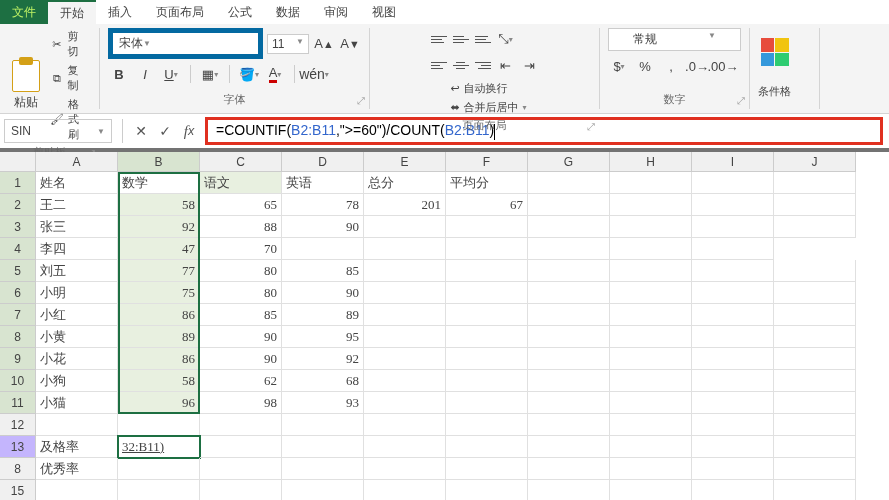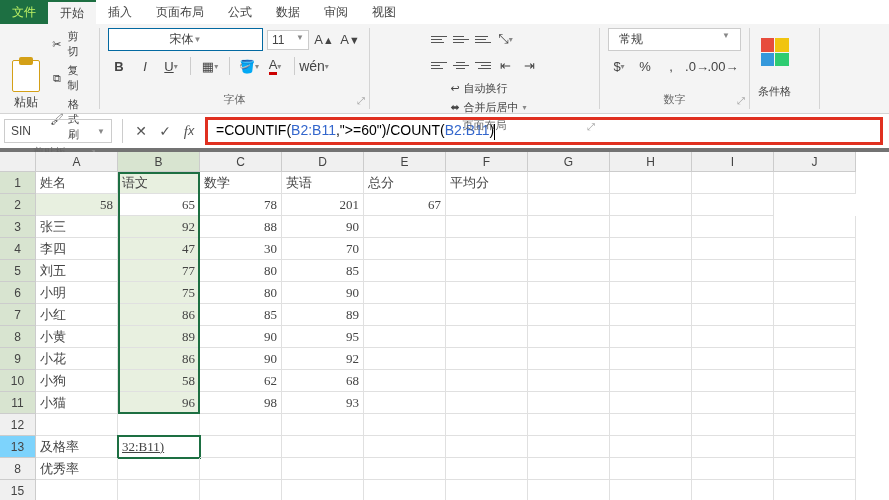--- a/index.html
+++ b/index.html
@@ -21,36 +21,36 @@
   .paste-btn { display: flex; flex-direction: column; align-items: center; gap: 2px; padding: 4px; }
   .paste-icon { width: 28px; height: 32px; background: #fff; border: 1px solid #d4a017; border-radius: 2px; position: relative; }
   .paste-icon::before { content: ""; position: absolute; top: -4px; left: 6px; width: 14px; height: 8px; background: #d4a017; border-radius: 2px; }
   .clip-actions { display: flex; flex-direction: column; gap: 2px; font-size: 11px; }
   .clip-item { display: flex; align-items: center; gap: 4px; padding: 1px 2px; }
   .clip-icon { width: 14px; height: 14px; display: inline-flex; align-items: center; justify-content: center; }
   
   .font-group { width: 270px; }
   .font-group .group-body { flex-direction: column; align-items: stretch; gap: 4px; }
   .font-row { display: flex; gap: 4px; align-items: center; }
-  .font-name { flex: 1; border: 1px solid #0369a1; background: #fff; padding: 2px 6px; font-size: 12px; display: flex; justify-content: center; align-items: center; }
+  .font-name { flex: 1; border: 5px solid #0369a1; background: #fff; padding: 2px 6px; font-size: 12px; display: flex; justify-content: flex-start; align-items: center; }
   .font-size { width: 42px; border: 1px solid #ccc; background: #fff; padding: 2px 4px; font-size: 12px; display: flex; justify-content: space-between; }
   .font-btn { width: 22px; height: 22px; display: inline-flex; align-items: center; justify-content: center; color: #444; font-size: 13px; }
   .dd { font-size: 8px; color: #888; }
   
   .align-group { width: 230px; }
   .align-group .group-body { flex-direction: column; gap: 4px; }
   .align-row { display: flex; gap: 2px; align-items: center; }
   .align-btn { width: 20px; height: 18px; display: flex; flex-direction: column; justify-content: center; gap: 2px; padding: 2px; }
   .align-btn span { height: 1px; background: #555; }
   .wrap-merge { display: flex; flex-direction: column; gap: 2px; font-size: 11px; margin-left: 8px; }
   .wrap-item { display: flex; gap: 4px; align-items: center; padding: 1px; }
   
   .number-group { width: 150px; }
   .number-group .group-body { flex-direction: column; align-items: stretch; gap: 4px; }
-  .number-format { border: 1px solid #ccc; background: #fff; padding: 2px 10px; display: flex; justify-content: space-between; font-size: 12px; }
+  .number-format { border: 1px solid #ccc; background: #fff; padding: 2px 24px; display: flex; justify-content: space-between; font-size: 12px; }
   
   .styles-group { width: 70px; }
   .styles-btn { display: flex; flex-direction: column; align-items: center; gap: 18px; }
   .cond-icon { width: 28px; height: 28px; display: grid; grid-template-columns: 1fr 1fr; gap: 1px; }
   .cond-icon div:nth-child(1){background:#e74c3c;} .cond-icon div:nth-child(2){background:#f1c40f;}
   .cond-icon div:nth-child(3){background:#3498db;} .cond-icon div:nth-child(4){background:#2ecc71;}
   
   .formula-bar { display: flex; height: 38px; align-items: center; border-bottom: 4px solid #737373; }
   .name-box { width: 108px; border: 1px solid #ccc; padding: 4px 6px; margin: 4px; font-size: 12px; display: flex; justify-content: space-between; align-items: center; }
   .fb-divider { width: 1px; height: 24px; background: #ccc; margin: 0 6px; }
@@ -68,21 +68,21 @@
   .col-h { width: 82px; background: #f0f0f0; border-right: 1px solid #ccc; border-bottom: 1px solid #ccc; text-align: center; font-size: 12px; line-height: 20px; color: #444; }
   .rows { }
   .row { display: flex; height: 22px; }
   .row-h { width: 36px; background: #f0f0f0; border-right: 1px solid #ccc; border-bottom: 1px solid #ccc; text-align: center; font-size: 12px; line-height: 22px; color: #444; }
   .cell { width: 82px; border-right: 1px solid #e0e0e0; border-bottom: 1px solid #e0e0e0; padding: 0 4px; font-size: 13px; line-height: 22px; font-family: SimSun, serif; }
   .cell.num { text-align: right; }
   .cell.sel { background: #e8f0e0; }
   .cell.active { outline: 2px solid #1d6f42; outline-offset: -1px; background: #fff; }
   .col-h.selh { background: #d8e4d0; }
   .row-h.selh { background: #d8e4d0; }
-  .row-h.active-h { background: #7dd3fc; }
+  .row-h.active-h { background: #c4b5fd; }
   
   .selection-border { position: absolute; border: 2px solid #1d6f42; pointer-events: none; }
 </style>
 </head>
 <body>
 
 <div class="tabs">
   <div class="tab file">文件</div>
   <div class="tab active">开始</div>
   <div class="tab">插入</div>
@@ -276,32 +276,33 @@
       <div class="col-h">F</div>
       <div class="col-h">G</div>
       <div class="col-h">H</div>
       <div class="col-h">I</div>
       <div class="col-h">J</div>
     </div>
   <div class="rows" id="rows">
       <div class="row">
         <div class="row-h selh">1</div>
         <div class="cell">姓名</div>
+        <div class="cell">数学</div>
         <div class="cell sel">语文</div>
-        <div class="cell">数学</div>
         <div class="cell">英语</div>
         <div class="cell">总分</div>
         <div class="cell">平均分</div>
         <div class="cell"></div>
         <div class="cell"></div>
         <div class="cell"></div>
         <div class="cell"></div>
       </div>
       <div class="row">
         <div class="row-h selh">2</div>
+        <div class="cell">王二</div>
         <div class="cell sel num">58</div>
         <div class="cell num">65</div>
         <div class="cell num">78</div>
         <div class="cell num">201</div>
         <div class="cell num">67</div>
         <div class="cell"></div>
         <div class="cell"></div>
         <div class="cell"></div>
         <div class="cell"></div>
       </div>
@@ -315,21 +316,20 @@
         <div class="cell"></div>
         <div class="cell"></div>
         <div class="cell"></div>
         <div class="cell"></div>
         <div class="cell"></div>
       </div>
       <div class="row">
         <div class="row-h selh">4</div>
         <div class="cell">李四</div>
         <div class="cell sel num">47</div>
-        <div class="cell num">30</div>
         <div class="cell num">70</div>
         <div class="cell"></div>
         <div class="cell"></div>
         <div class="cell"></div>
         <div class="cell"></div>
         <div class="cell"></div>
         <div class="cell"></div>
       </div>
       <div class="row">
         <div class="row-h selh">5</div>

